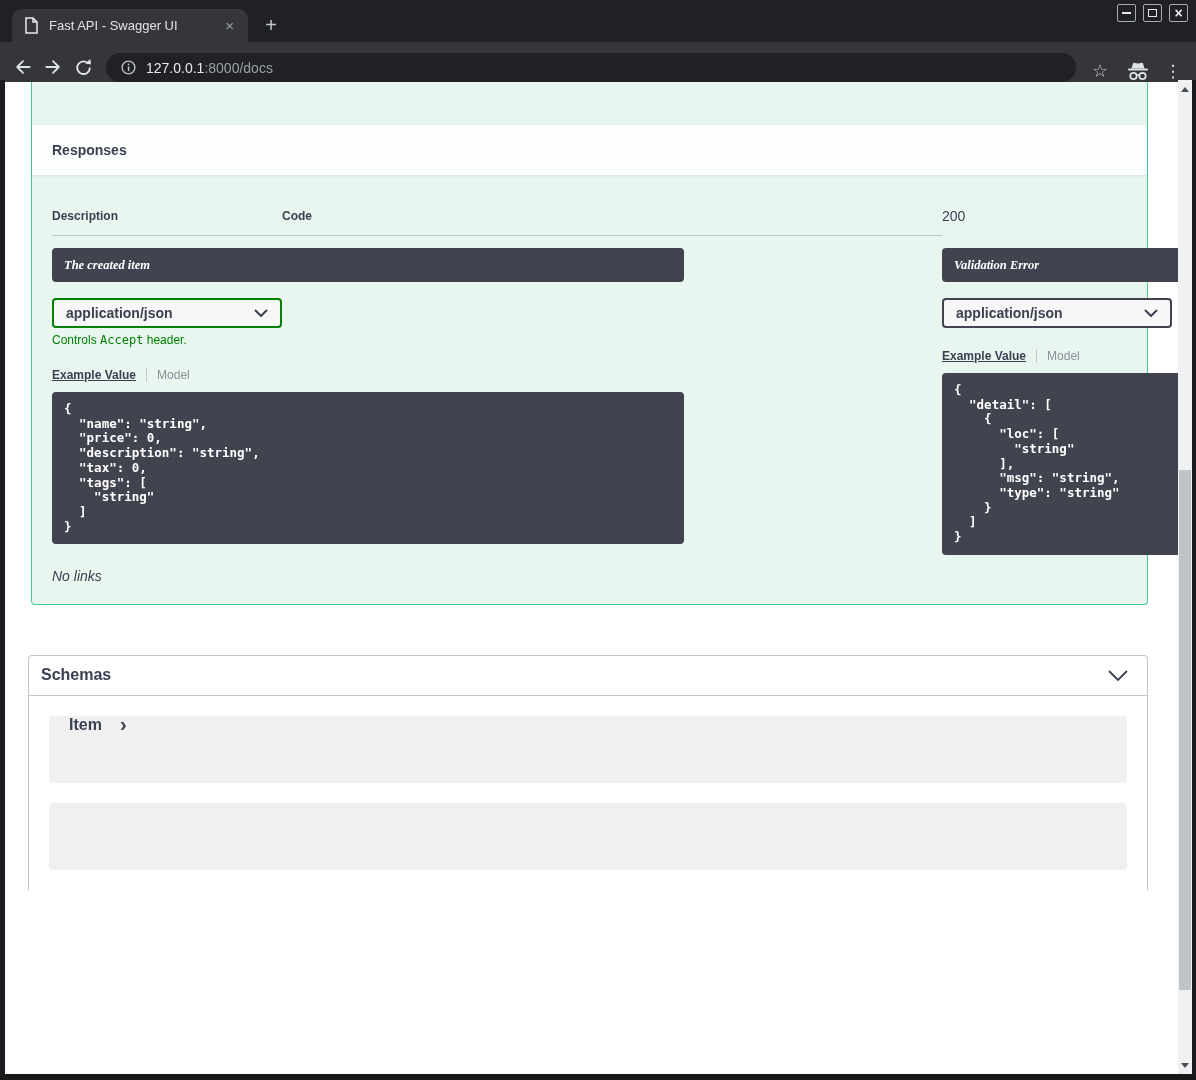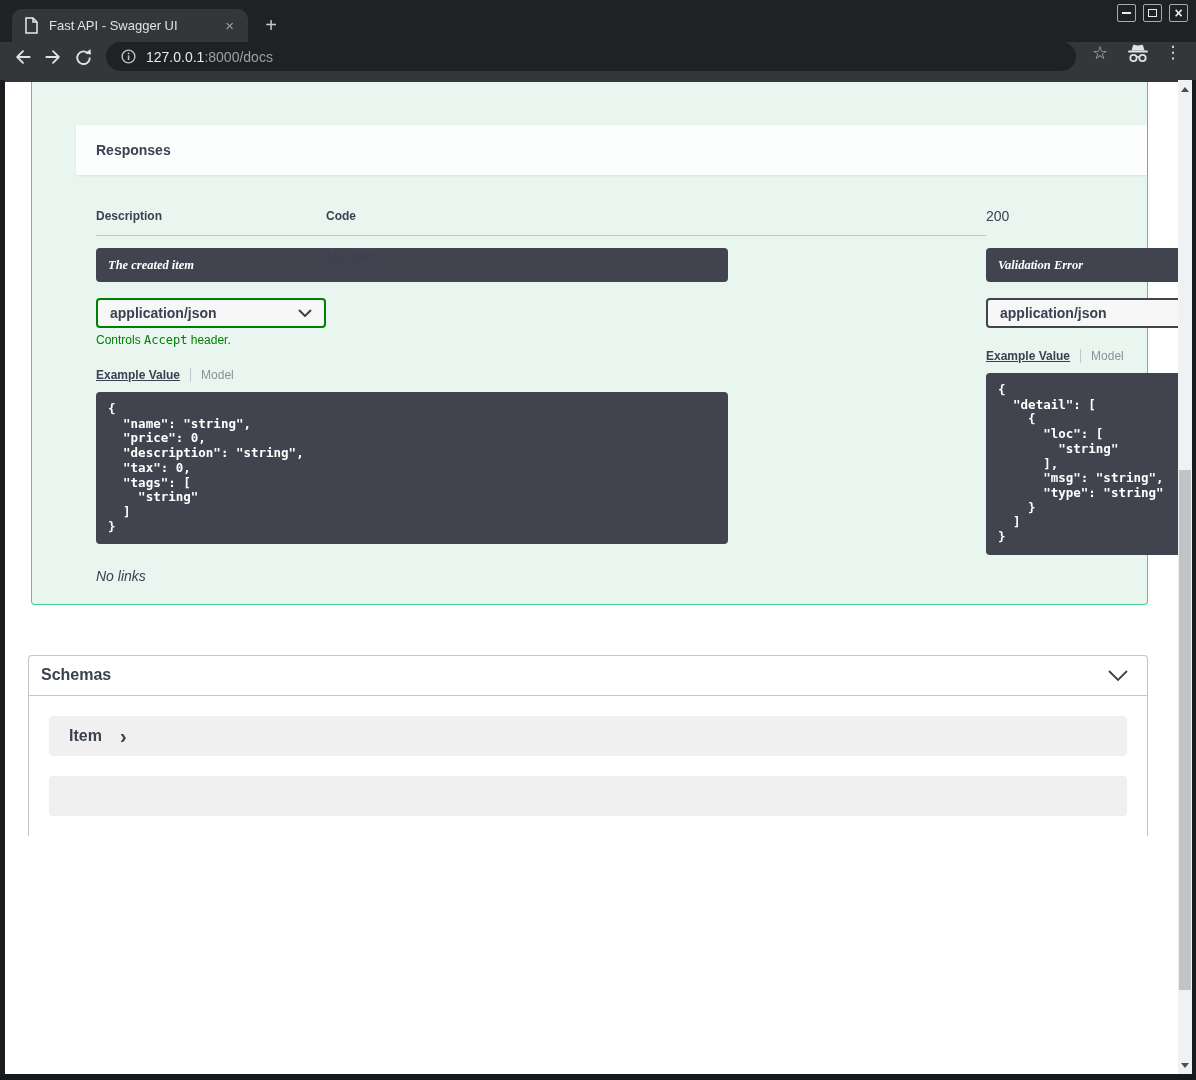--- a/index.html
+++ b/index.html
@@ -17,38 +17,38 @@
   .tab-close { flex:0 0 auto; color:#9aa0a6; font-size:15px; line-height:15px; padding:0 4px; cursor:pointer; }
   .newtab-btn { position:absolute; left:258px; top:14px; width:26px; height:24px; color:#c4c7cc;
                 font-size:20px; line-height:22px; text-align:center; cursor:pointer; }
   .win-controls { position:absolute; right:8px; top:4px; display:flex; gap:7px; }
   .winbtn { width:19px; height:18px; border:1px solid #a8abb0; border-radius:2px;
             display:flex; align-items:center; justify-content:center; cursor:pointer; }
   .glyph-min { width:9px; height:2px; background:#e8eaed; }
   .glyph-max { width:9px; height:8px; border:1.5px solid #e8eaed; }
   .glyph-close { color:#e8eaed; font-size:14px; line-height:14px; font-weight:bold; }
 
-  .toolbar { position:relative; height:40px; background:#35363a; display:flex; align-items:flex-start; }
+  .toolbar { position:relative; height:40px; background:#35363a; display:flex; align-items:flex-end; }
   .navbtn { width:30px; height:30px; display:flex; align-items:center; justify-content:center; cursor:pointer; flex:0 0 auto; }
   .navbtn:nth-child(1){ margin-left:8px; }
   .addressbar { position:relative; flex:0 0 auto; width:970px; height:29px; margin-left:8px;
                 background:#202124; border-radius:15px; display:flex; align-items:center; padding:0 14px; cursor:text; }
   .info-icon { display:flex; margin-right:9px; }
   .url { font-size:14px; white-space:nowrap; }
   .url-host { color:#e8eaed; }
   .url-rest { color:#9aa0a6; }
   .star-btn { margin-left:10px; width:28px; text-align:center; font-size:18px; color:#bdc1c6; cursor:pointer; }
   .incog { margin-left:8px; width:32px; display:flex; justify-content:center; }
   .menu-btn { margin-left:6px; width:26px; text-align:center; font-size:17px; color:#dee1e6; cursor:pointer; letter-spacing:0; }
 
   
   .page { position:relative; height:1000px; background:#fff; color:#3b4151; }
 
   .opblock { margin-left:31px; width:1117px; background:#e9f6f0;
-             border:1px solid #49cc90; border-top:none; border-radius:0 0 4px 4px;padding-left:44px; }
+             border:1px solid #49cc90; border-top:none; border-radius:0 0 4px 4px; }
   .opblock-spacer { height:43px; }
   .section-header { height:50px; background:rgba(255,255,255,.85); display:flex; align-items:center;
                     padding-left:20px; box-shadow:0 1px 2px rgba(0,0,0,.08); }
   .section-header h4 { font-size:14px; font-weight:700; color:#3b4151; }
 
   .resp-wrap { padding:20px 20px 20px 20px; }
   .resp-table { display:grid; grid-template-columns:230px 660px 1fr; }
   .th { font-size:12px; font-weight:700; color:#3b4151; padding:14px 0 12px 0;
         border-bottom:1px solid rgba(59,65,81,.25); }
   .td { padding-top:12px; font-size:14px; color:#3b4151; }
@@ -80,21 +80,21 @@
   .code-box pre { font-family:"DejaVu Sans Mono", monospace; font-size:12.5px; line-height:14.7px;
                   color:#fff; font-weight:700; white-space:pre; }
 
   
   .schemas-card { margin:50px 0 0 28px; width:1120px; background:#fff;
                   border:1px solid rgba(59,65,81,.3); border-radius:4px 4px 0 0; border-bottom:none; }
   .schemas-header { height:40px; display:flex; align-items:center; justify-content:space-between;
                     padding:0 18px 0 12px; border-bottom:1px solid rgba(59,65,81,.3); cursor:pointer; }
   .schemas-header h4 { font-size:16px; font-weight:700; color:#3b4151; }
   .models-wrap { padding:20px; }
-  .model-row { height:40px; background:#f0f0f0; border-radius:4px; display:flex; align-items:center;
+  .model-row { height:67px; background:#f0f0f0; border-radius:4px; display:flex; 
                padding-left:20px; cursor:pointer; margin-bottom:20px; }
   .model-row:last-child { margin-bottom:0; }
   .model-name { font-size:16px; font-weight:700; color:#3b4151; }
   .model-arrow { margin-left:18px; font-size:20px; font-weight:700; color:#3b4151; line-height:16px; }
 
   
   .scrollbar { position:absolute; right:4px; top:80px; width:14px; height:1000px; background:#f0f1f2; }
   .scroll-arrow { position:absolute; left:0; width:14px; height:14px; display:flex; align-items:center;
                   justify-content:center; cursor:pointer; }
   .scroll-arrow.up { top:2px; }

